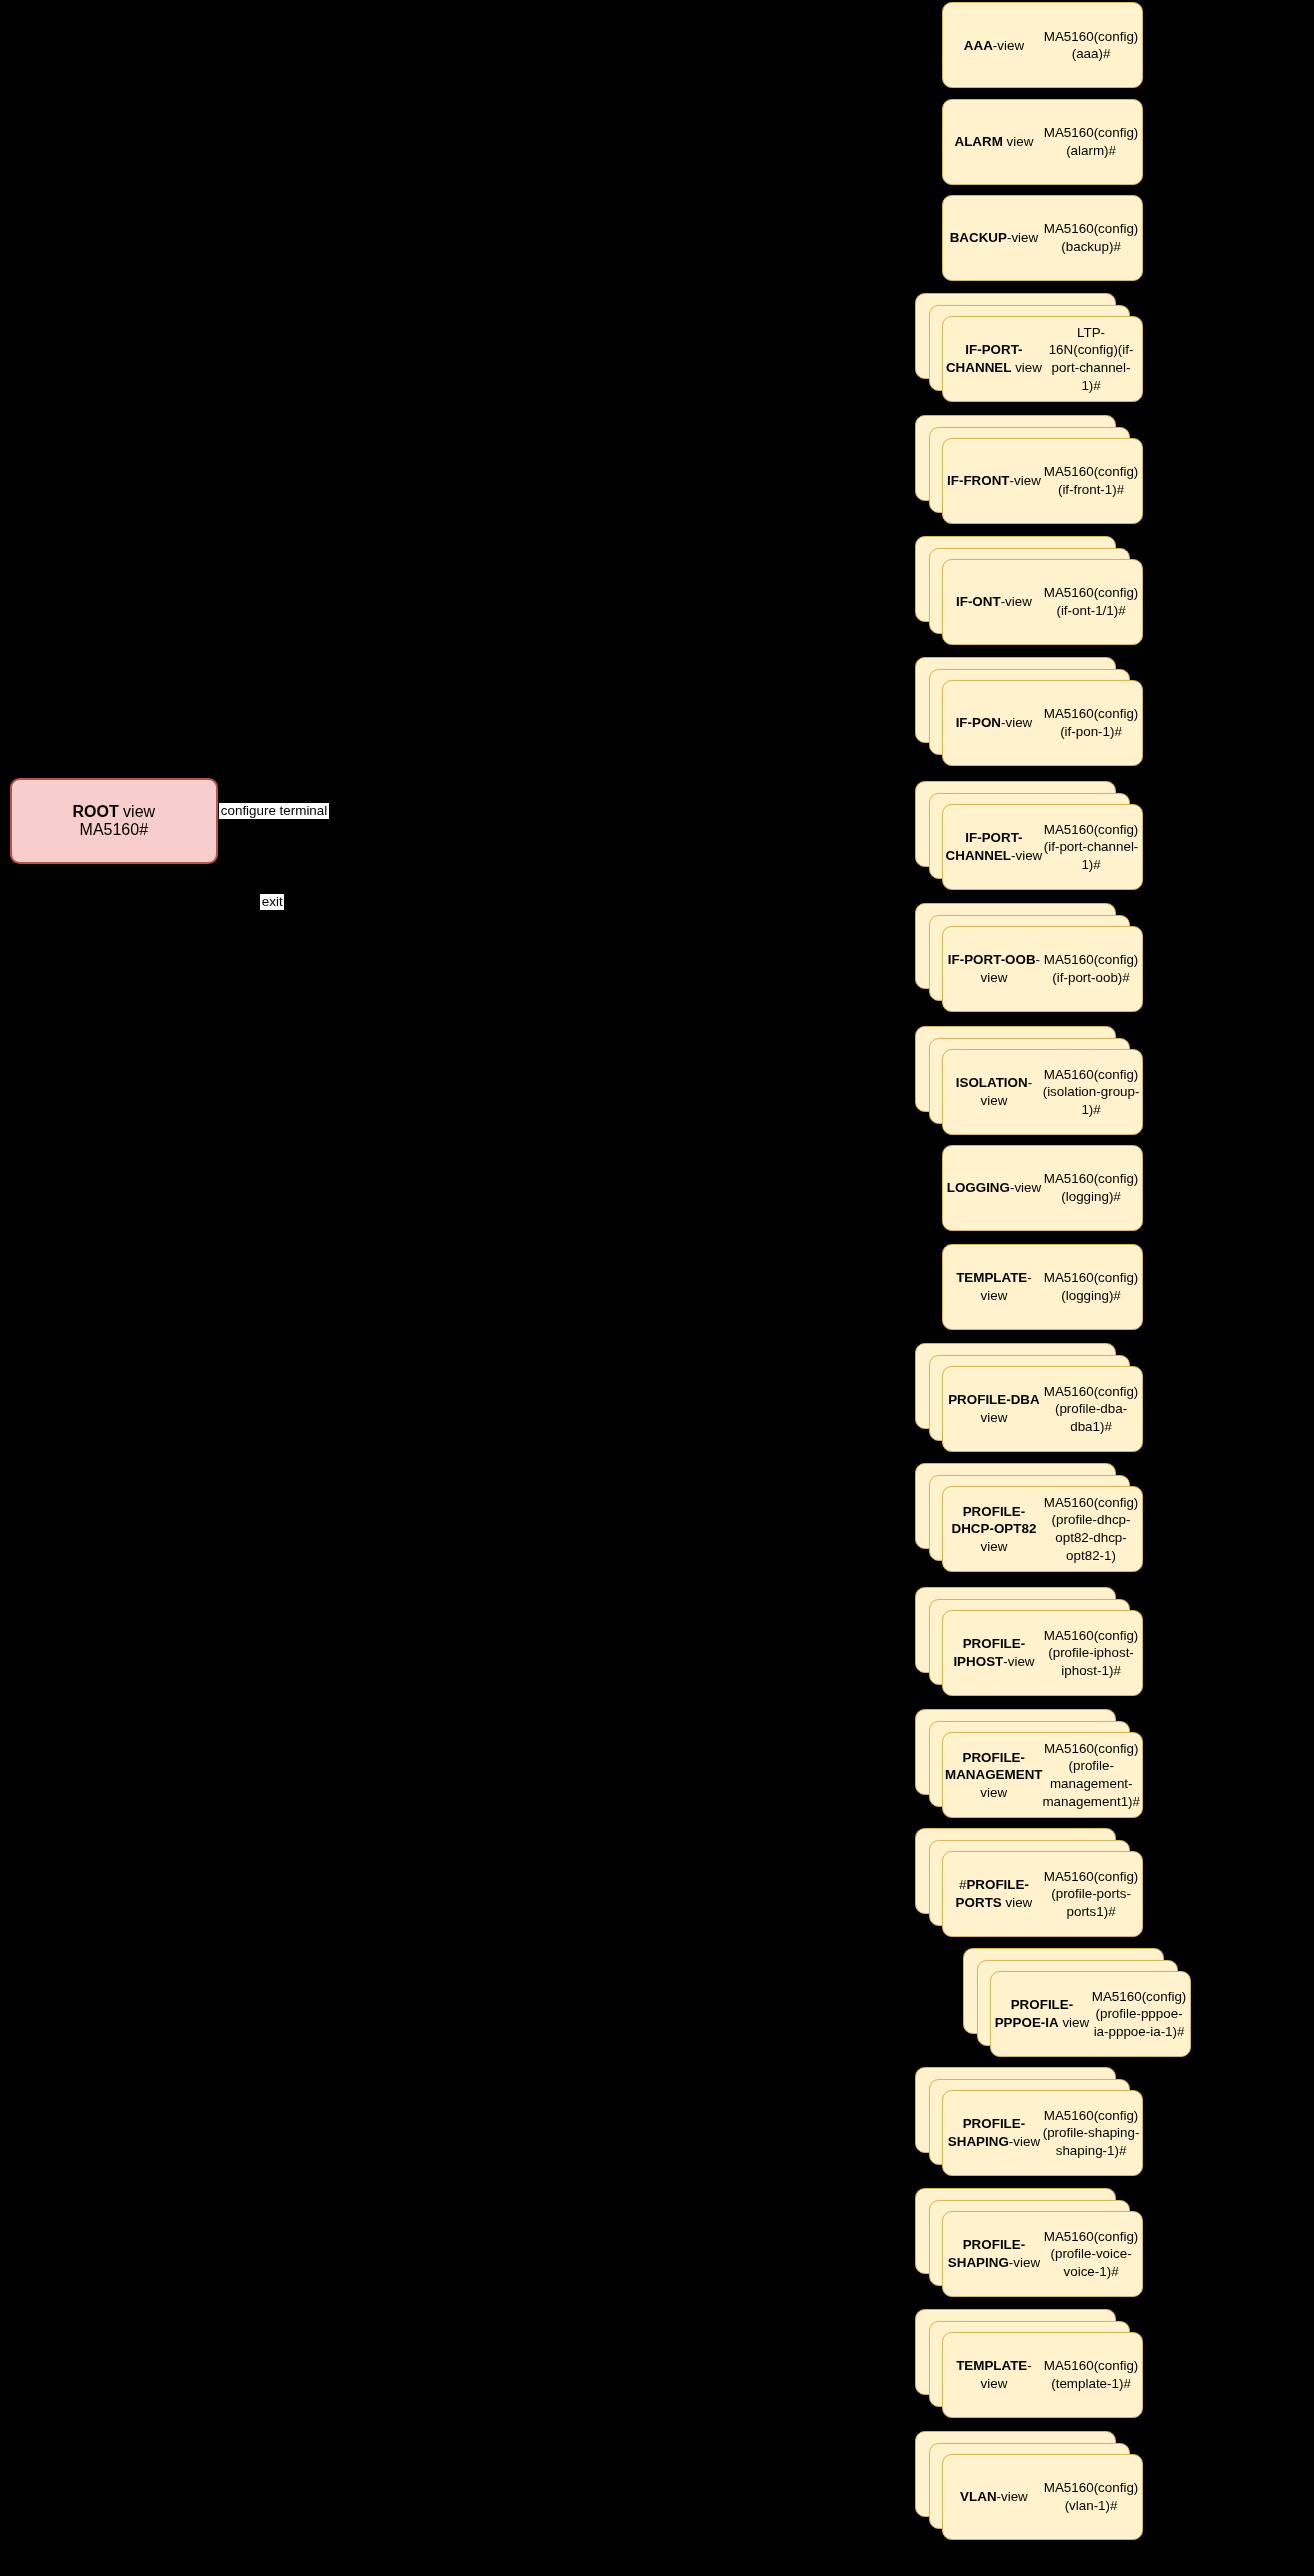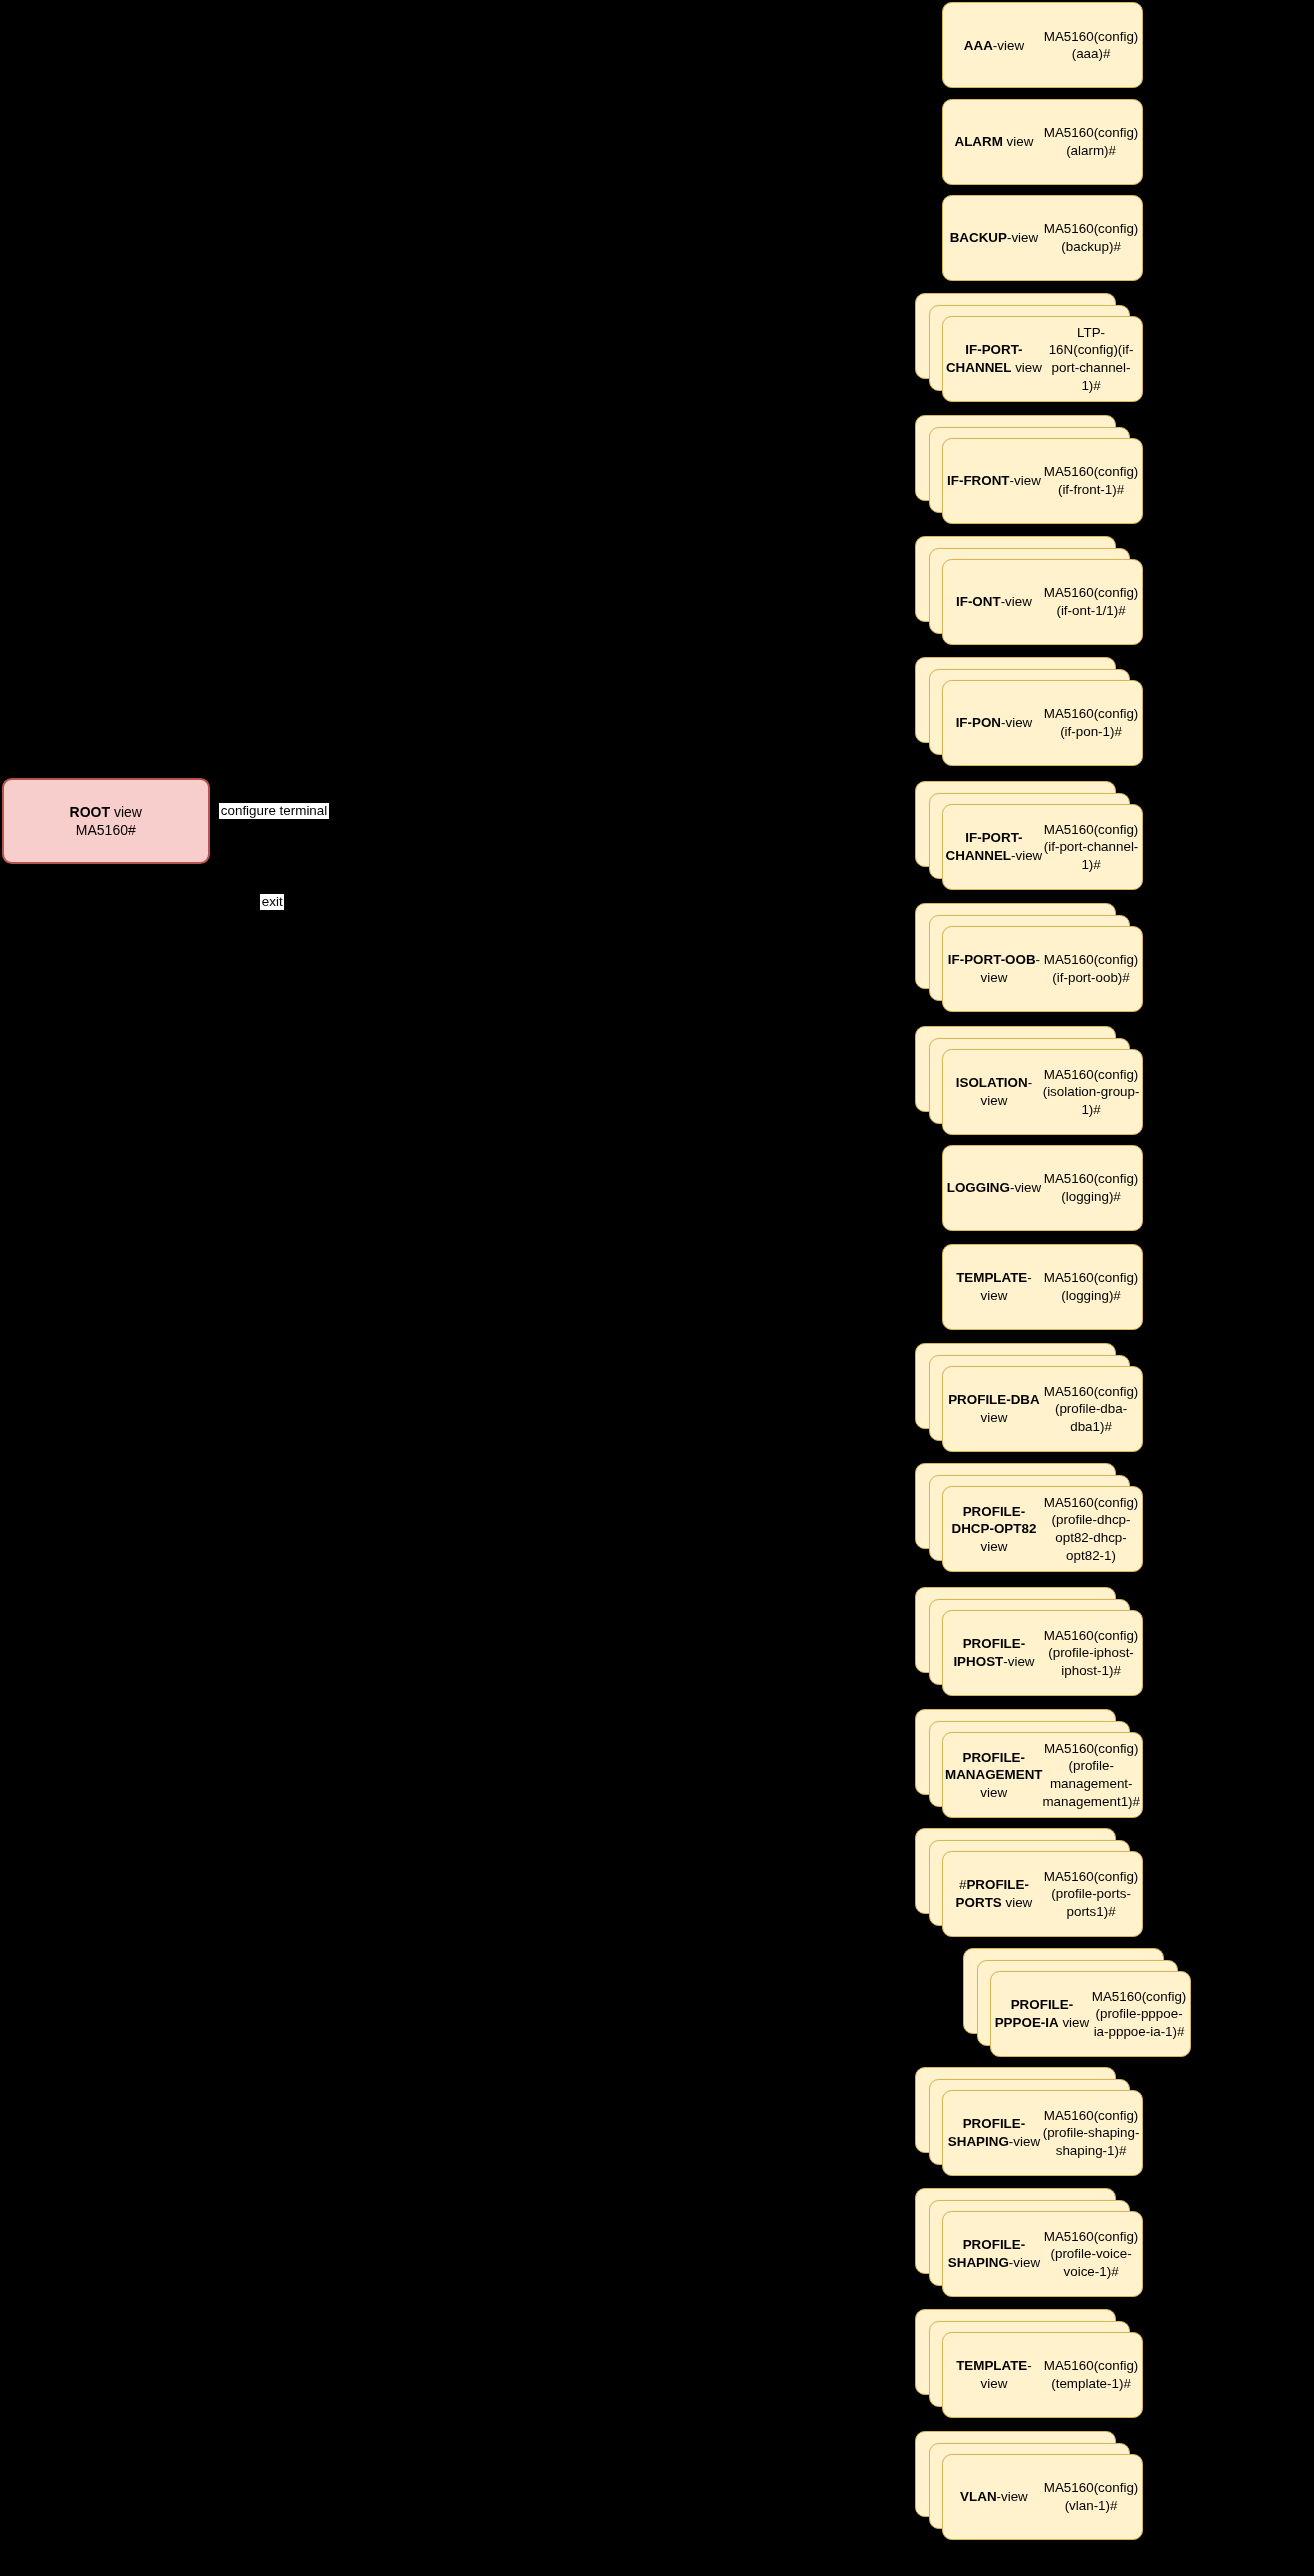--- a/index.html
+++ b/index.html
@@ -8,23 +8,24 @@
     width:1314px;height:2576px;
     background:var(--bg,#000);
     font-family:"Liberation Sans",sans-serif;
     color:var(--text,#000);
     overflow:hidden;
   }
   .node{
     position:absolute;
     display:flex;flex-direction:column;justify-content:center;align-items:center;
     text-align:center;border-radius:9.7px;box-sizing:border-box;
-    font-size:14px;line-height:18px;
+    font-size:16px;line-height:18px;
     box-shadow:1.8px 1.8px 1.8px rgba(0,0,0,0.45);
     padding:0 2.4px;
+    margin-left:8px;
   }
   .node-root{
     left:1.8px;top:778px;width:208px;height:86px;
     background:var(--root-fill,#F8CECC);
     border:2.4px solid var(--root-stroke,#B85450);
   }
   .node-config{
     left:354px;top:777px;width:208px;height:86px;
     background:var(--config-fill,#DAE8FC);
     border:2.4px solid var(--config-stroke,#6C8EBF);

